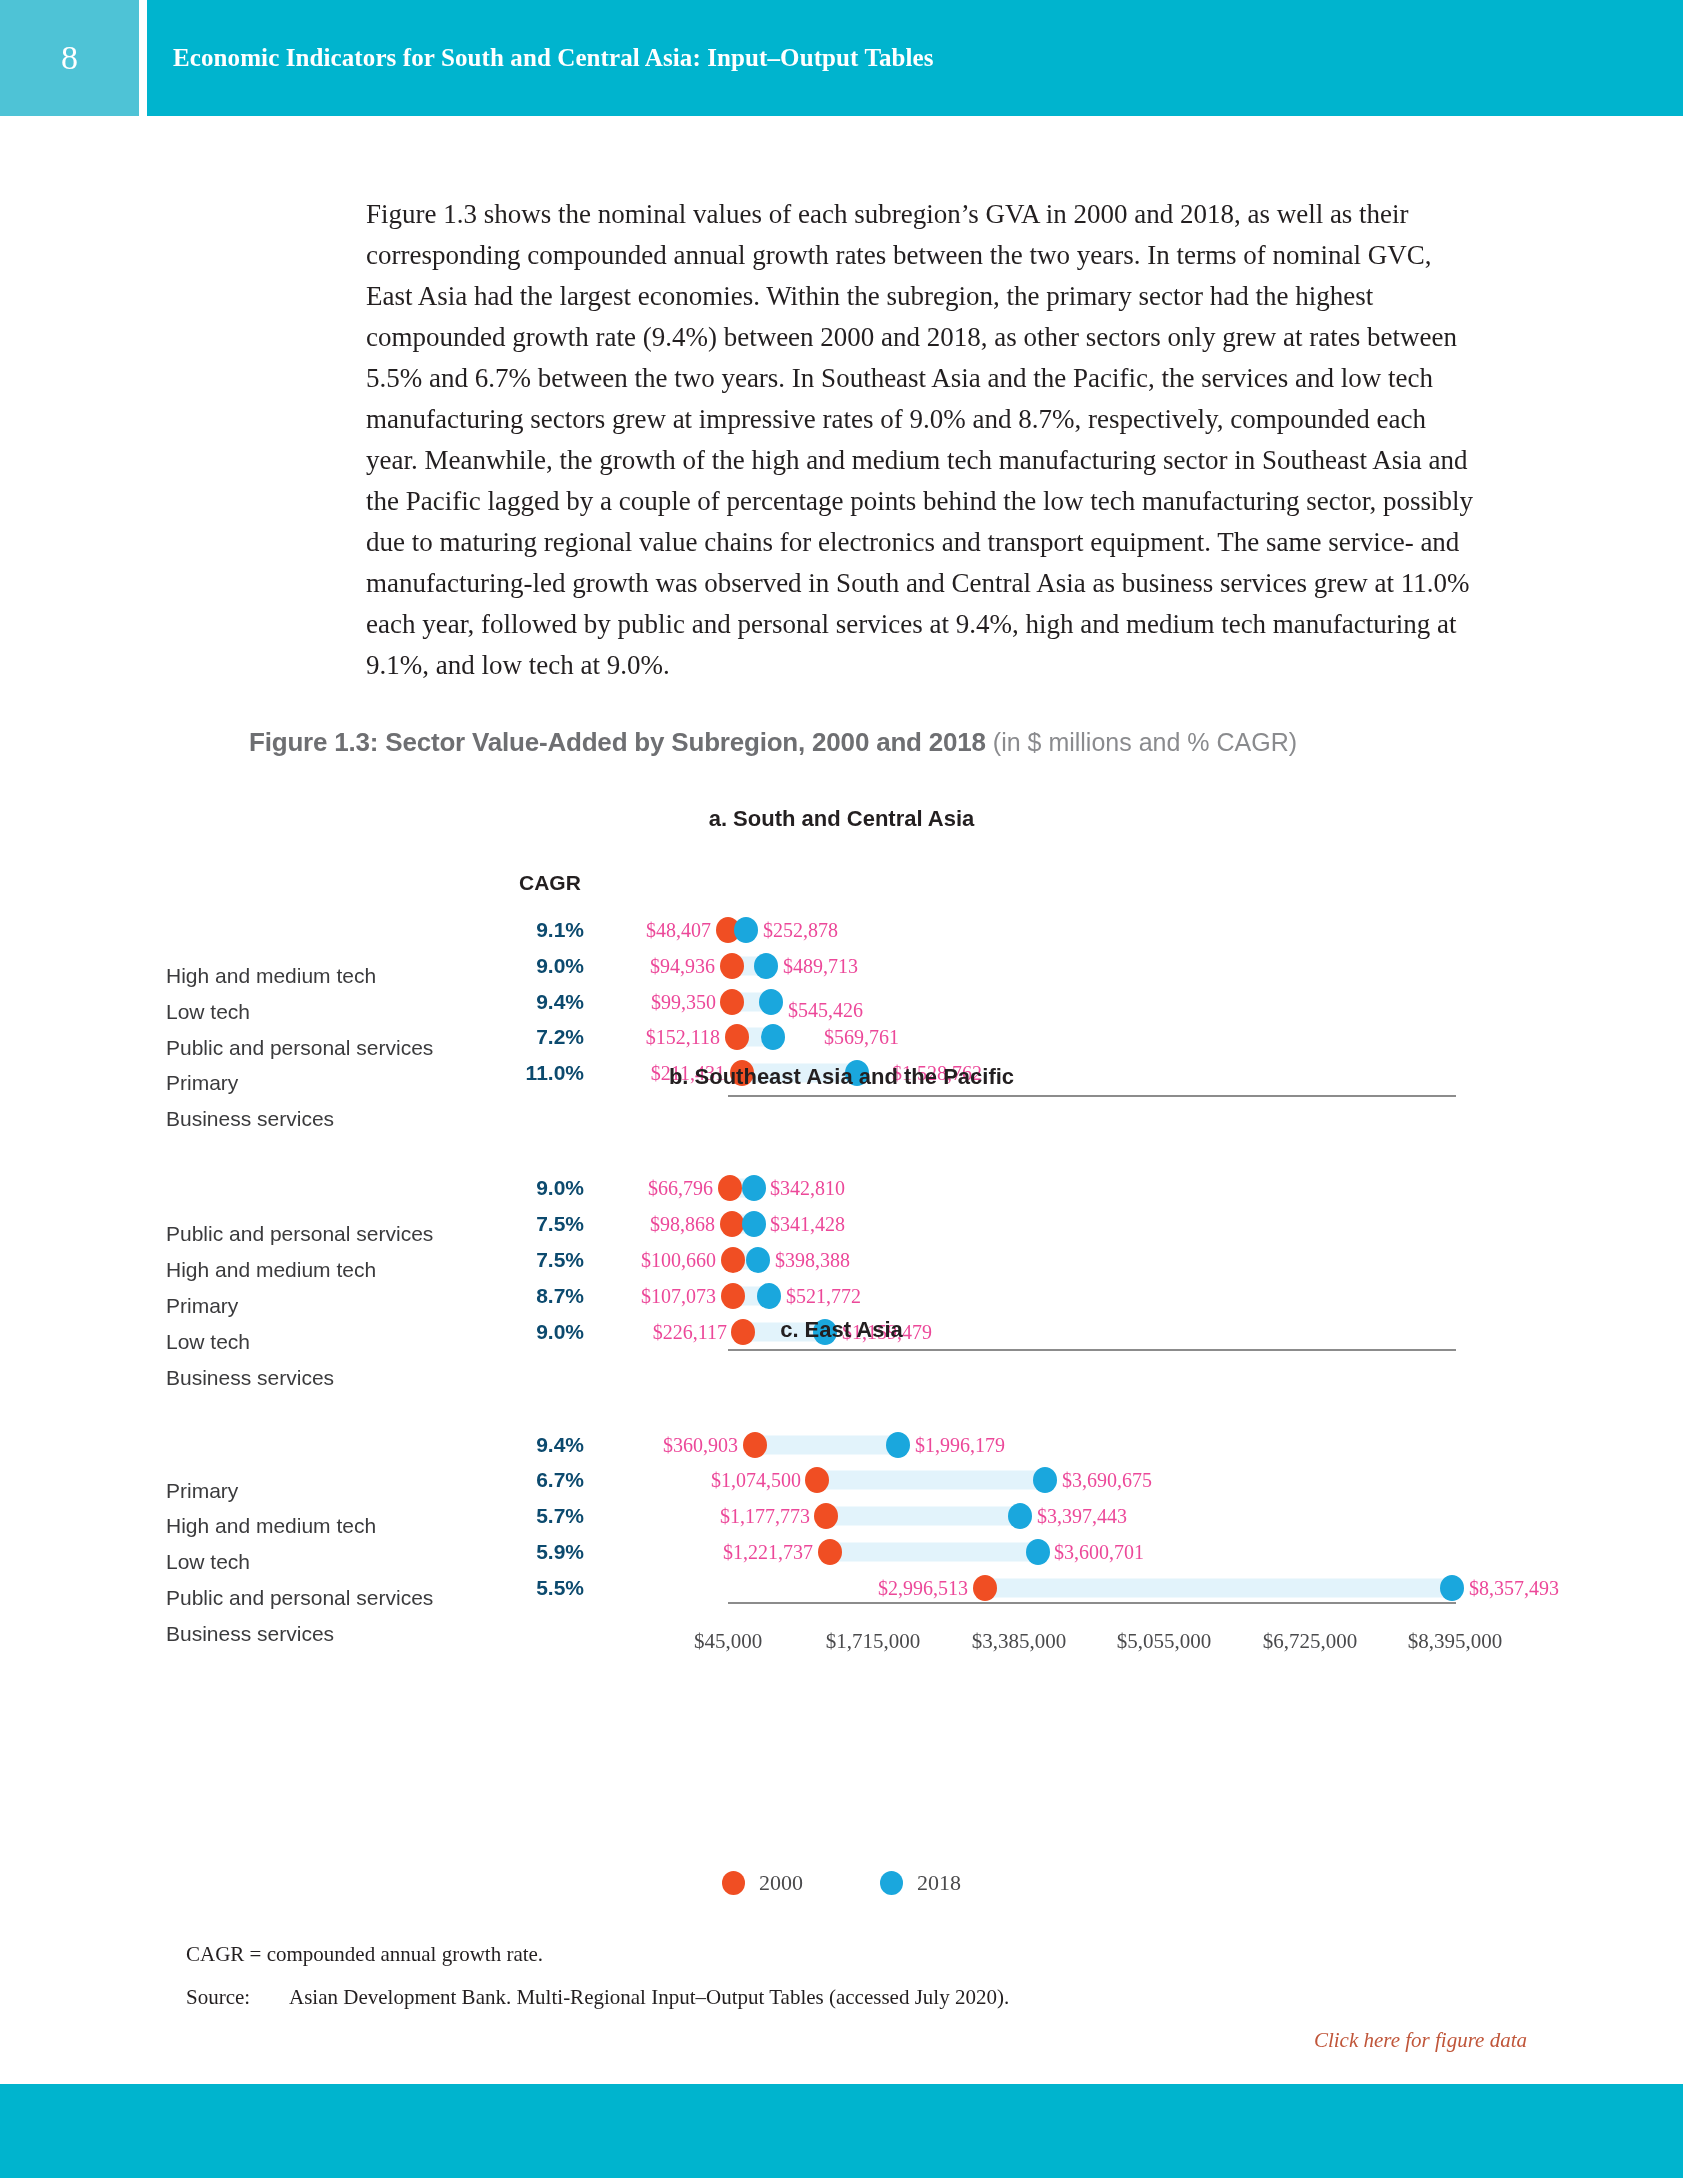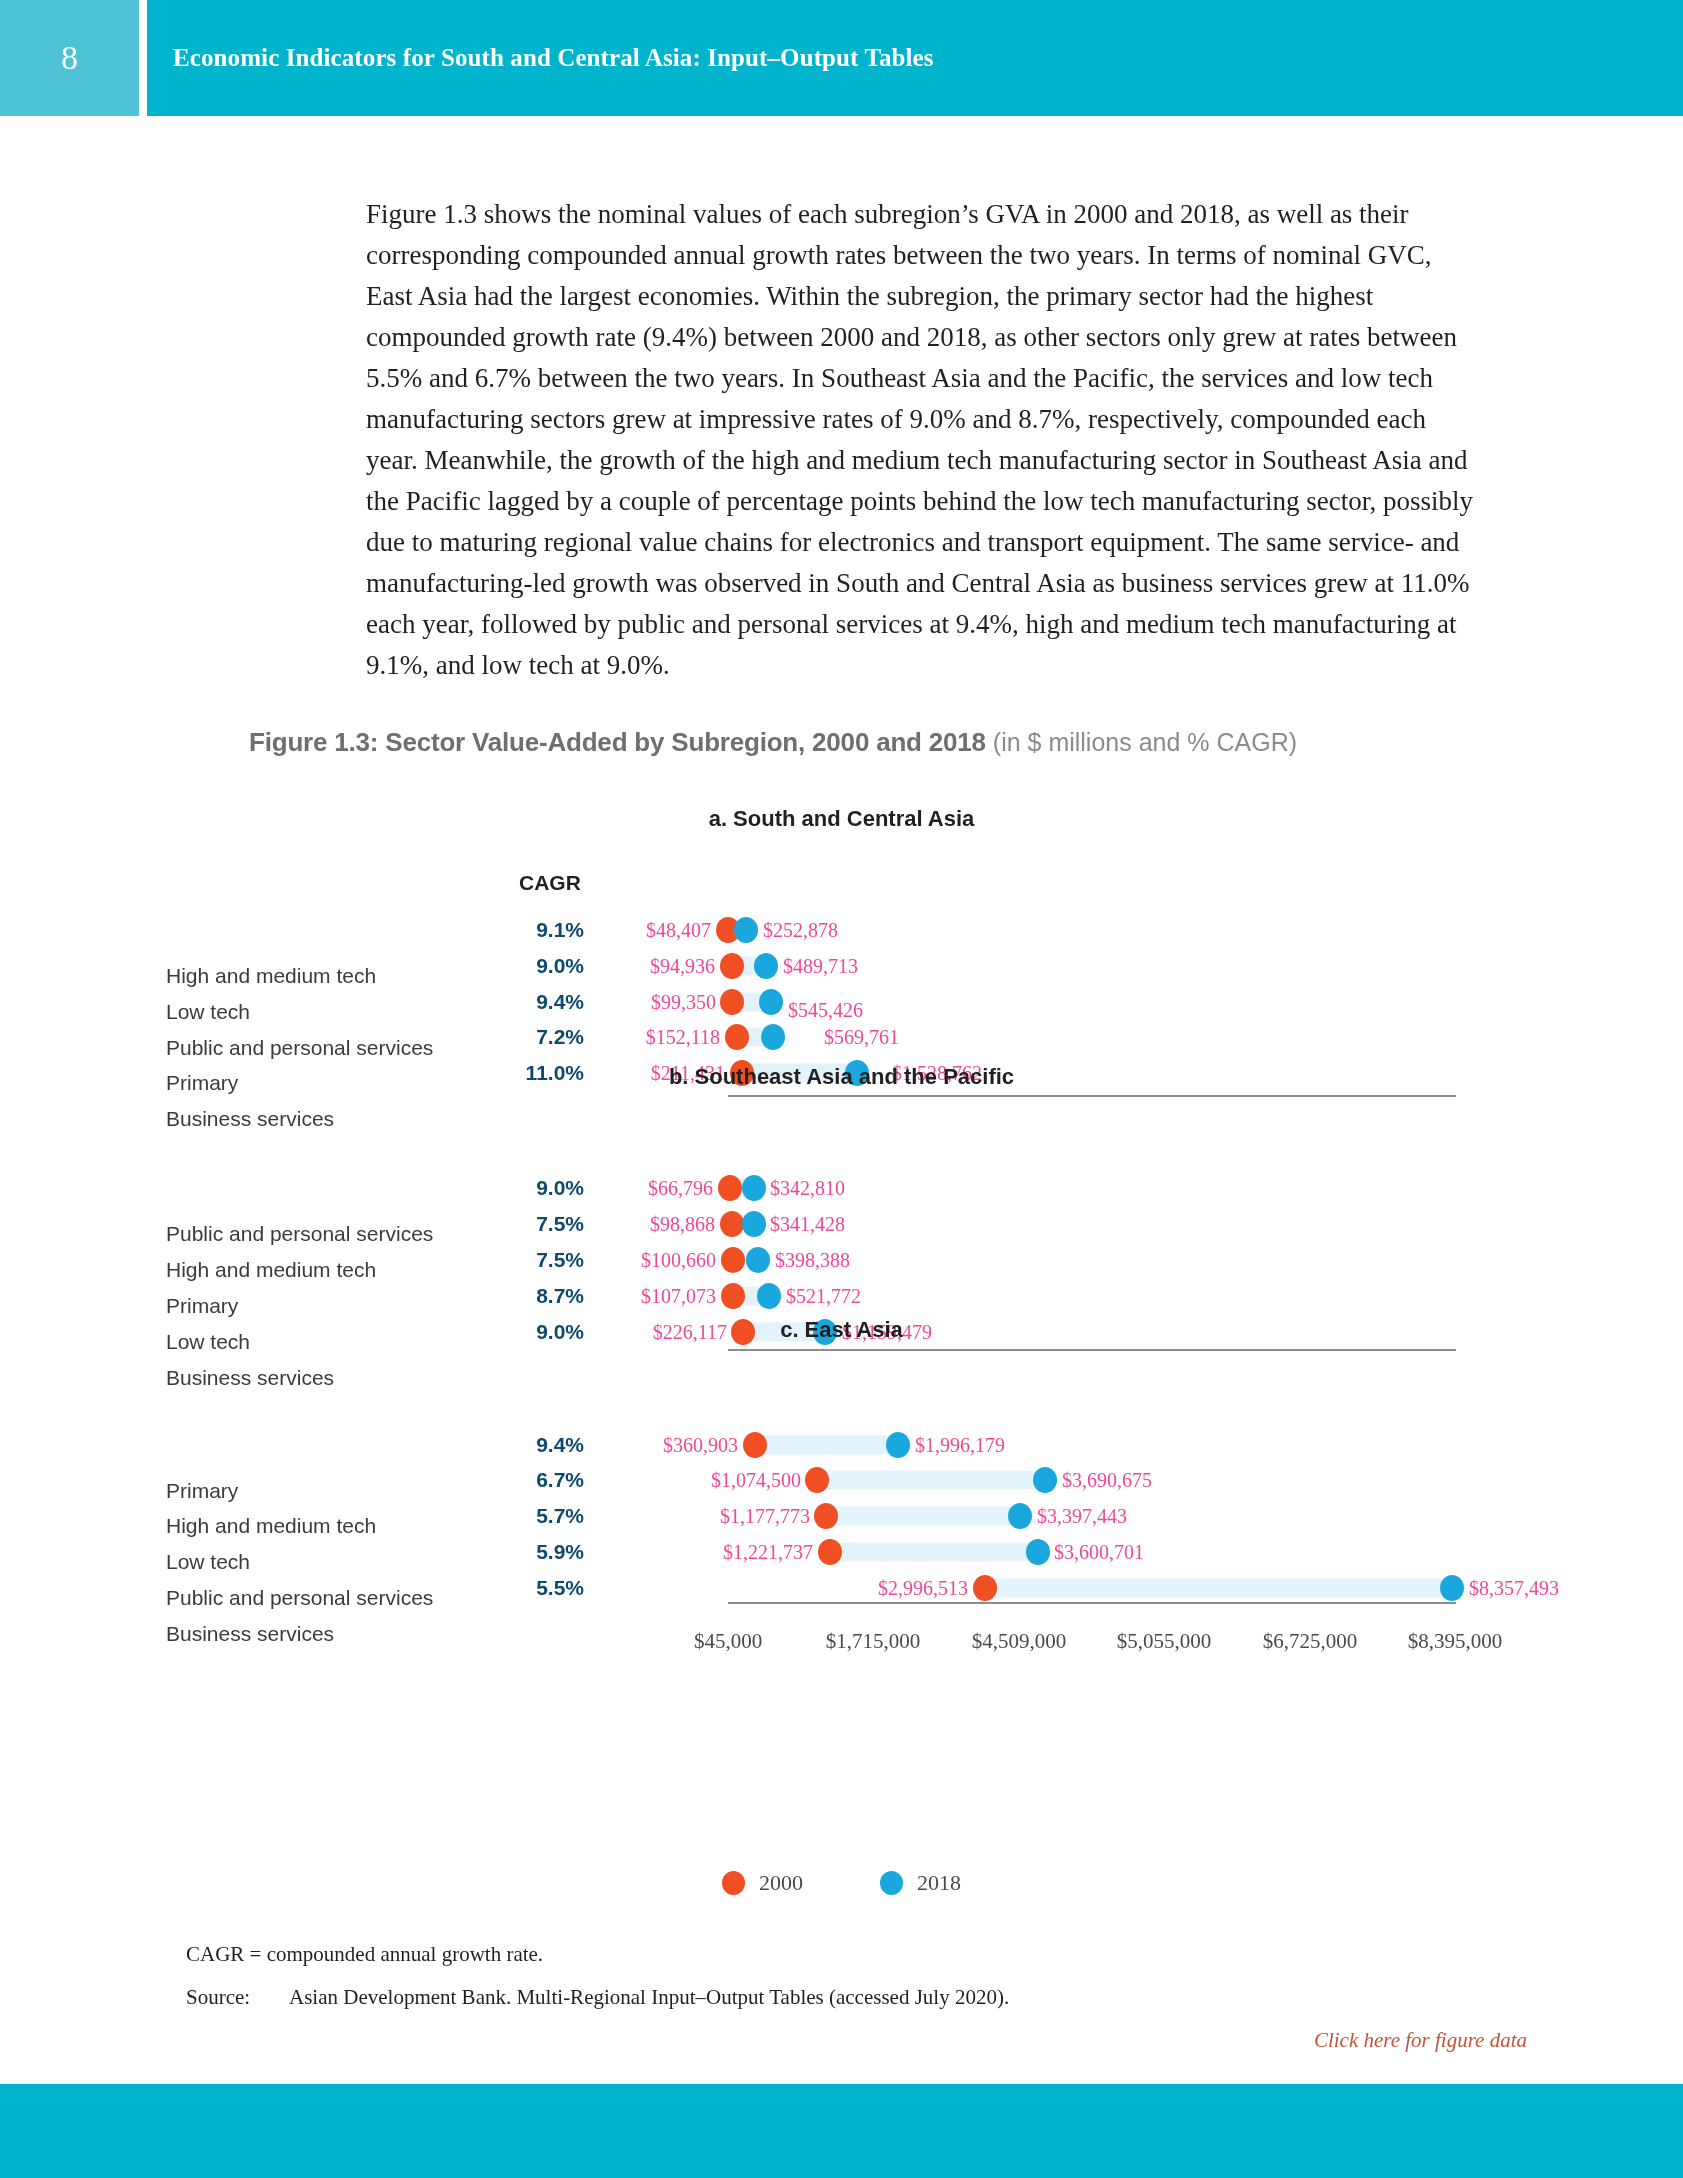--- a/index.html
+++ b/index.html
@@ -302,21 +302,21 @@
         <div class="track" style="left: 985px; width: 467px;"></div>
         <div class="val left" style="right: 715px;">$2,996,513</div>
         <div class="val right" style="left: 1469px;">$8,357,493</div>
         <div class="dot c2000" style="left: 985px;"></div>
         <div class="dot c2018" style="left: 1452px;"></div>
       </div>
       <div class="axisline" style="top: 1602px; left: 728px; width: 728px;"></div>
       <div class="ticklabels" style="top: 1629px; left: 0px; width: 1683px;">
         <div class="tick" style="left: 728px;">$45,000</div>
         <div class="tick" style="left: 873px;">$1,715,000</div>
-        <div class="tick" style="left: 1019px;">$4,509,000</div>
+        <div class="tick" style="left: 1019px;">$3,385,000</div>
         <div class="tick" style="left: 1164px;">$5,055,000</div>
         <div class="tick" style="left: 1310px;">$6,725,000</div>
         <div class="tick" style="left: 1455px;">$8,395,000</div>
       </div>
     </div>
   </div>
 
 <div class="legend" id="legend">
     <div class="legend-item">
       <span class="legend-dot" style="background: rgb(240, 78, 35);"></span>

